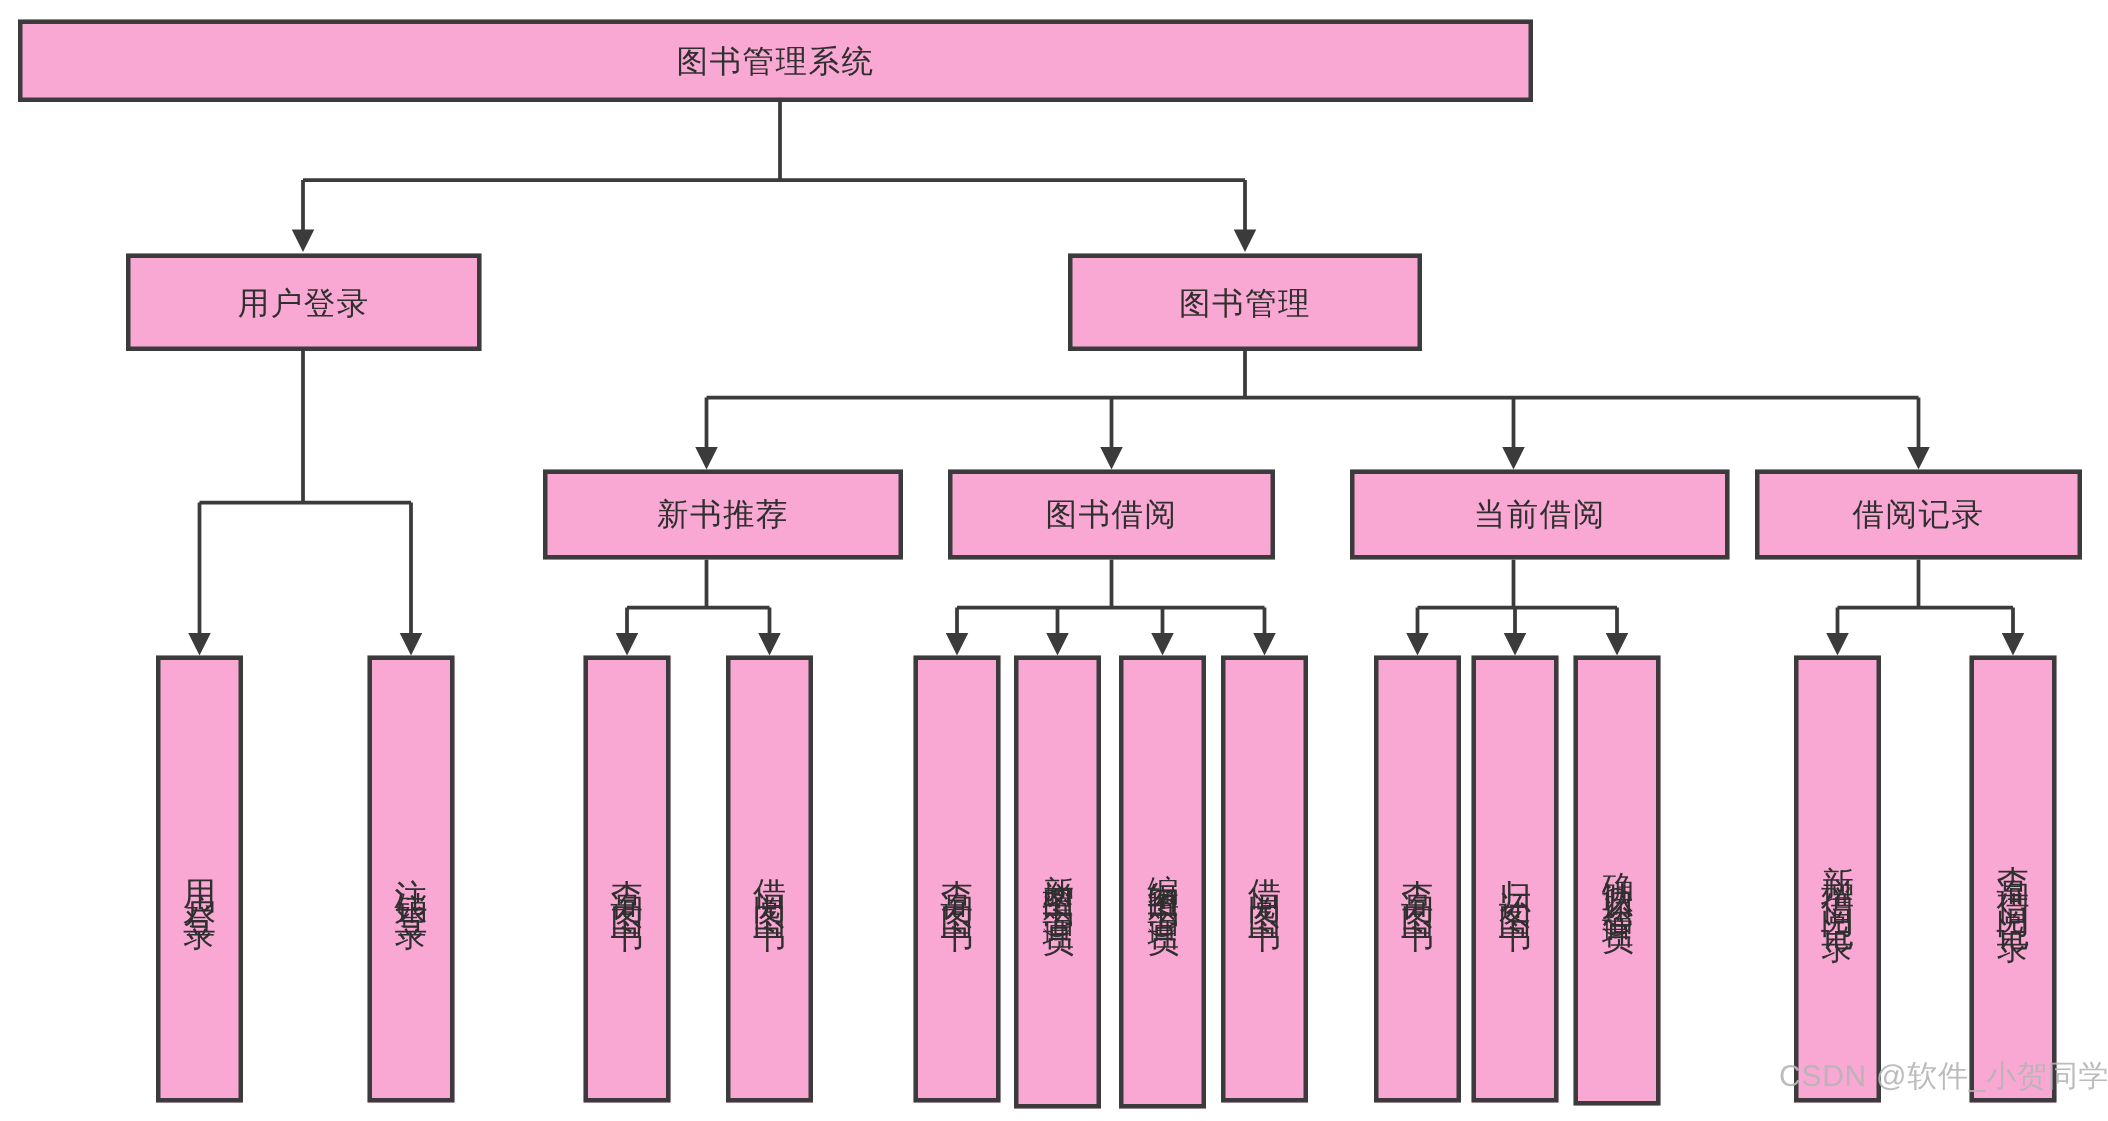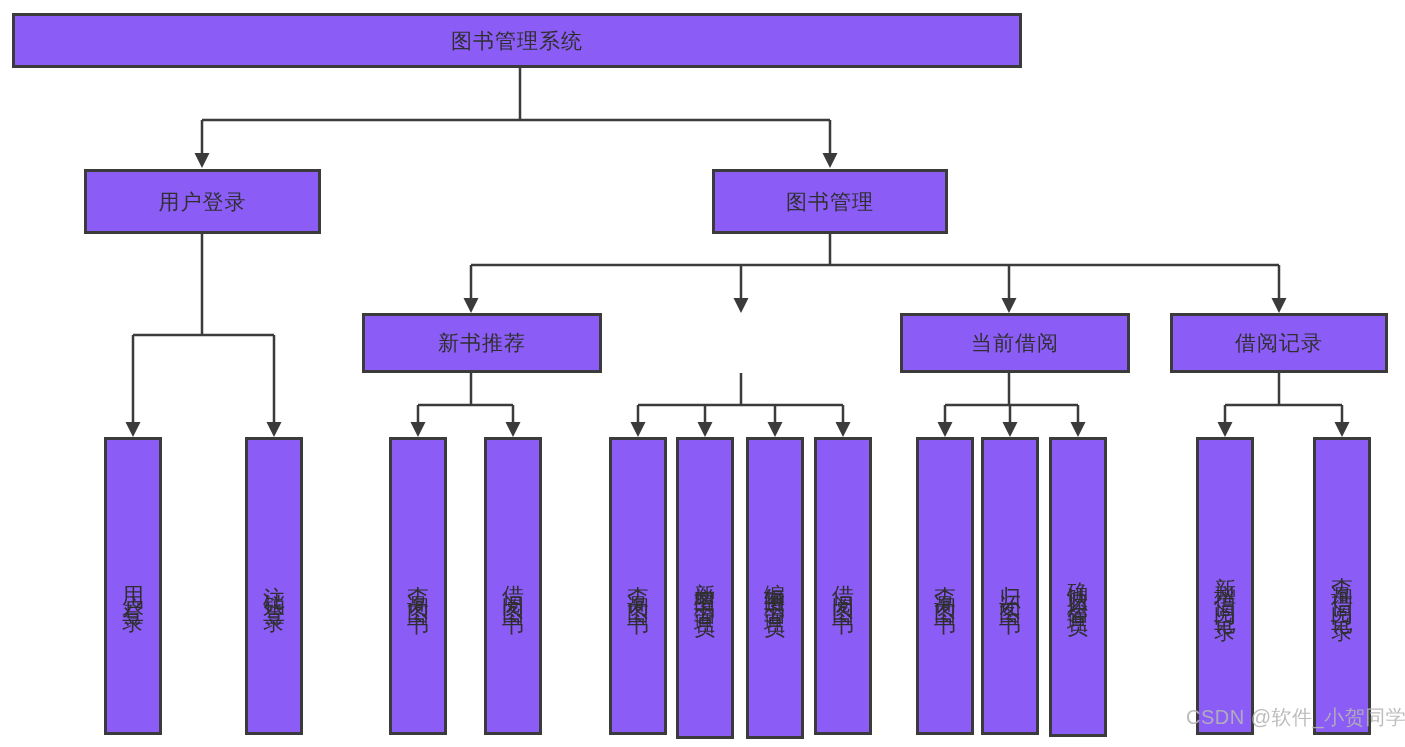--- a/index.html
+++ b/index.html
@@ -12,21 +12,21 @@
     font-family:"Liberation Sans","DejaVu Sans",sans-serif;
   }
   .connectors{
     position:absolute;
     left:0;top:0;
     pointer-events:none;
   }
   .box{
     position:absolute;
     box-sizing:border-box;
-    background:#8b5cf6;
+    background:#f9a8d4;
     border:3px solid #3b3b3b;
     color:#2f2f2f;
     display:flex;
     align-items:center;
     justify-content:center;
     z-index:2;
   }
   .h-box{
     font-size:21px;
     letter-spacing:1px;
@@ -114,21 +114,22 @@
              M1217.5 422h15l-7.5 15z
              M1334.5 422h15l-7.5 15z" fill="#3b3b3b" stroke="none"></path>
   </svg>
 
   <div class="box h-box" style="left:12px;top:13px;width:1010px;height:55px;">图书管理系统</div>
 
   <div class="box h-box" style="left:84px;top:169px;width:237px;height:65px;">用户登录</div>
   <div class="box h-box" style="left:712px;top:169px;width:236px;height:65px;text-align:center;">图书管理</div>
 
   <div class="box h-box" style="left:362px;top:313px;width:240px;height:60px;">新书推荐</div>
-  <div class="box h-box" style="left:900px;top:313px;width:230px;height:60px;">当前借阅</div>
+  <div class="box h-box" style="left:632px;top:313px;width:218px;height:60px;">图书借阅</div>
+  <div class="box h-box" style="left:900px;top:313px;width:253px;height:60px;">当前借阅</div>
   <div class="box h-box" style="left:1170px;top:313px;width:218px;height:60px;">借阅记录</div>
 
   <div class="box v-box" style="left:104px;top:437px;width:58px;height:298px;">用户登录</div>
   <div class="box v-box" style="left:245px;top:437px;width:58px;height:298px;">注销登录</div>
 
   <div class="box v-box" style="left:389px;top:437px;width:58px;height:298px;">查询图书</div>
   <div class="box v-box" style="left:484px;top:437px;width:58px;height:298px;">借阅图书</div>
 
   <div class="box v-box" style="left:609px;top:437px;width:58px;height:298px;">查询图书</div>
   <div class="box v-box v-long" style="left:676px;top:437px;width:58px;height:302px;">新增图书（管理员）</div>

